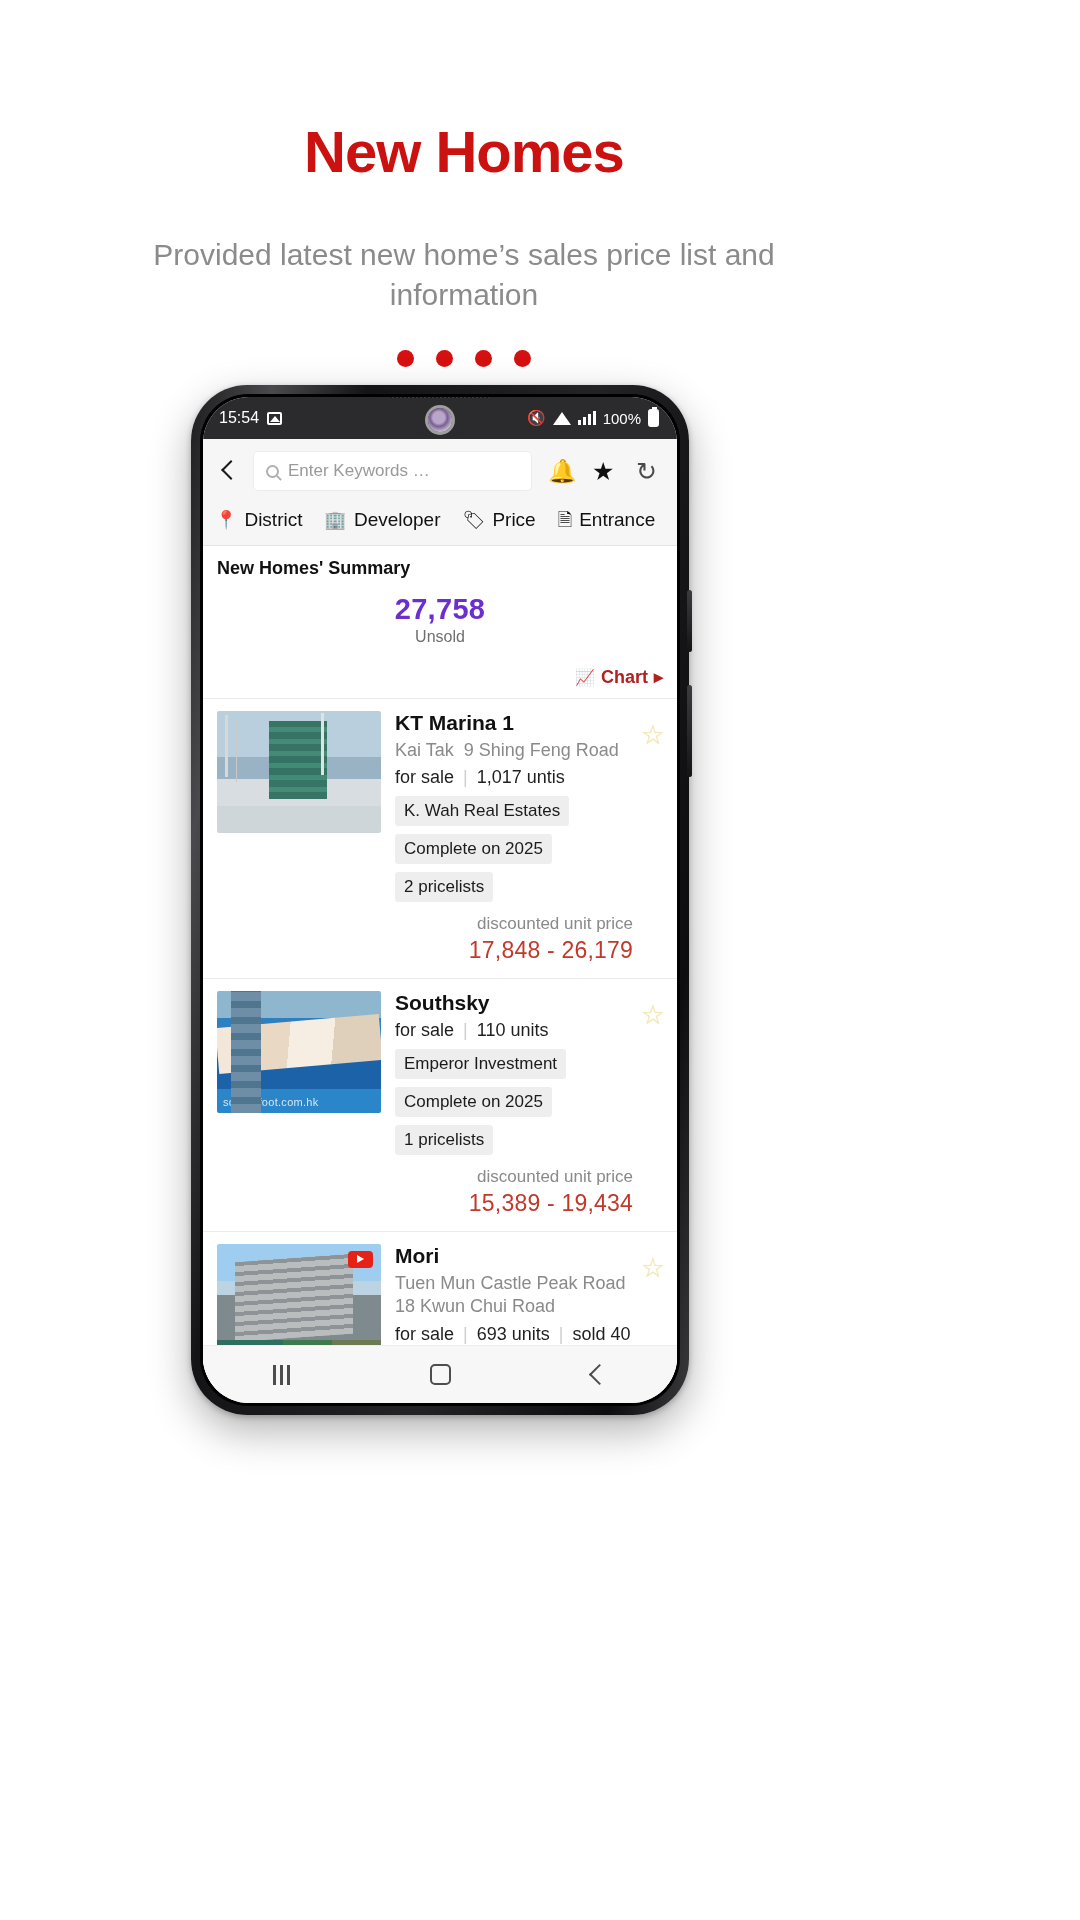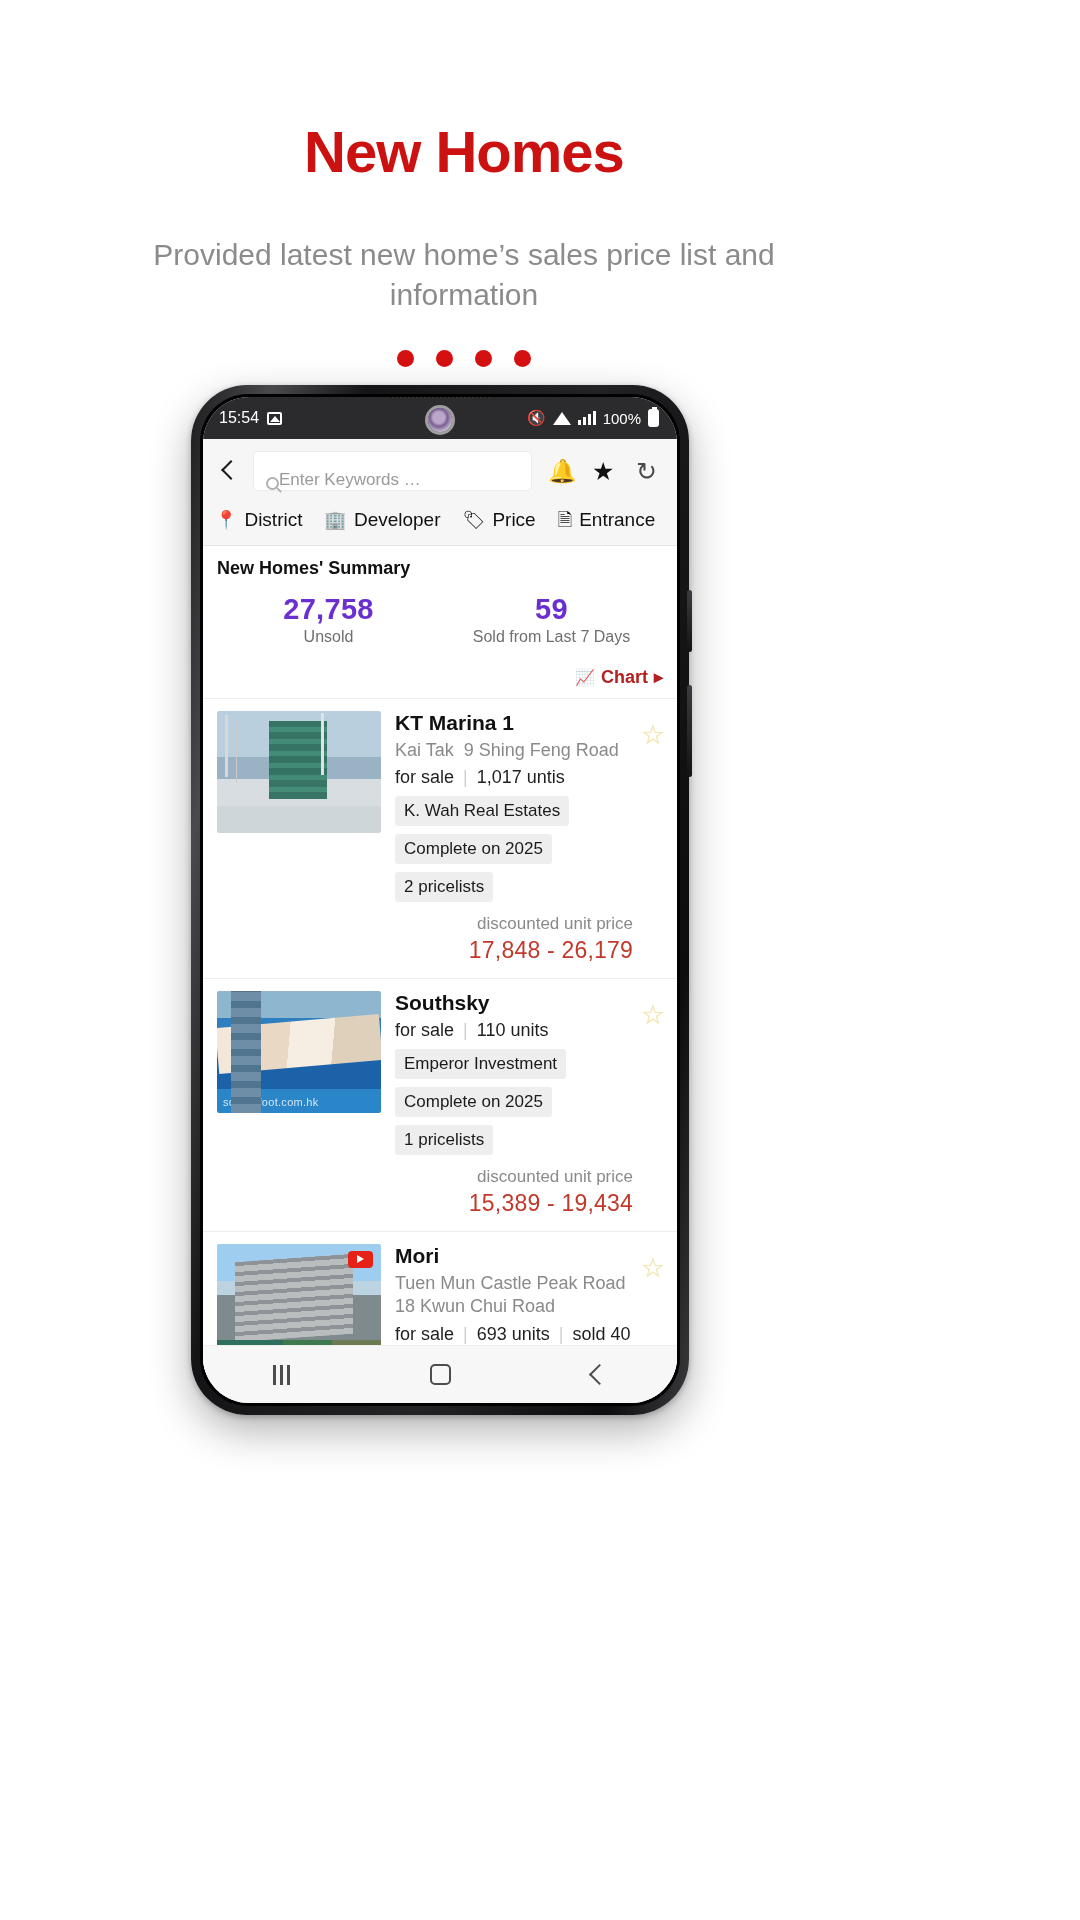--- a/index.html
+++ b/index.html
@@ -90,21 +90,21 @@
     padding: 12px 14px 12px 12px; background: #f6f6f6;
   }
   .back-ico { width: 26px; height: 26px; position: relative; flex: 0 0 auto; }
   .back-ico::before {
     content:""; position:absolute; left: 9px; top: 5px;
     width: 12px; height: 12px; border-left: 2.6px solid #1a1a1a; border-bottom: 2.6px solid #1a1a1a;
     transform: rotate(45deg);
   }
   .searchbox {
     flex: 1; height: 40px; background: #fff; border-radius: 5px;
-    display: flex; align-items: flex-end; padding: 0 12px;
+    display: flex; align-items: center; gap: 9px; padding: 0 12px;
     border: 1px solid #ececec;
   }
   .mag { width: 13px; height: 13px; border: 2px solid #b0b0b0; border-radius: 50%; position: relative; flex:0 0 auto;}
   .mag::after { content:""; position:absolute; right:-5px; bottom:-3px; width:6px; height:2px; background:#b0b0b0; transform:rotate(45deg); }
   .search-ph { color: #9a9a9a; font-size: 17px; }
   .ab-icons { display: flex; align-items: center; gap: 17px; padding-left: 4px; }
   .ico-btn { width: 27px; height: 27px; position: relative; }
   .bell { font-size: 23px; line-height: 27px; color: #111; }
   .star { font-size: 25px; line-height: 27px; color: #111; }
   .refresh { font-size: 25px; line-height: 27px; color: #4a4a4a; }
@@ -296,24 +296,20 @@
           </div>
         </div>
 
         <div class="summary">
           <div class="sum-title">New Homes' Summary</div>
           <div class="sum-row">
             <div class="sum-col">
               <div class="sum-num">27,758</div>
               <div class="sum-lab">Unsold</div>
             </div>
-            <div class="sum-col">
-              <div class="sum-num">59</div>
-              <div class="sum-lab">Sold from Last 7 Days</div>
-            </div>
           </div>
         </div>
         <div class="chart-link">
           <span class="chart-ico">📈</span>
           <span>Chart</span>
           <span>▸</span>
         </div>
 
         <div class="list">
 

